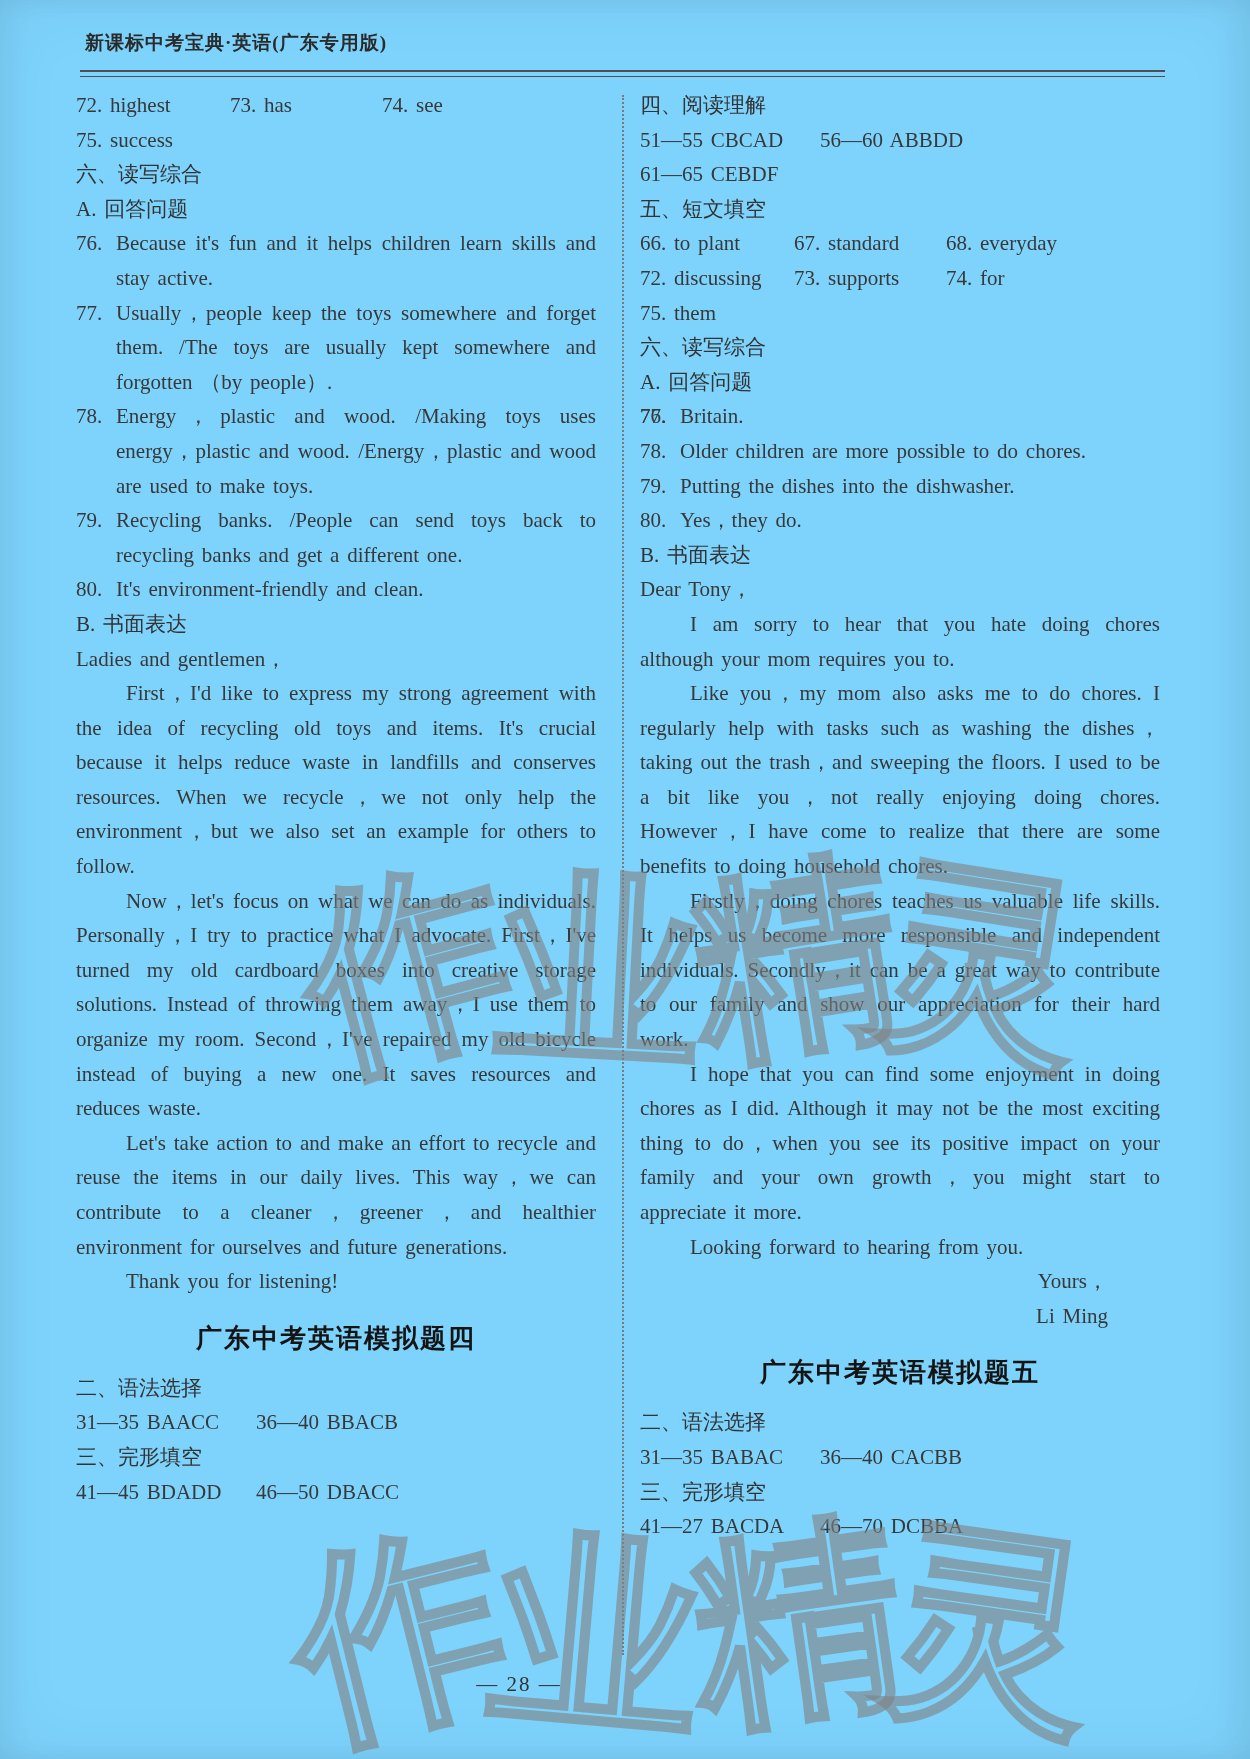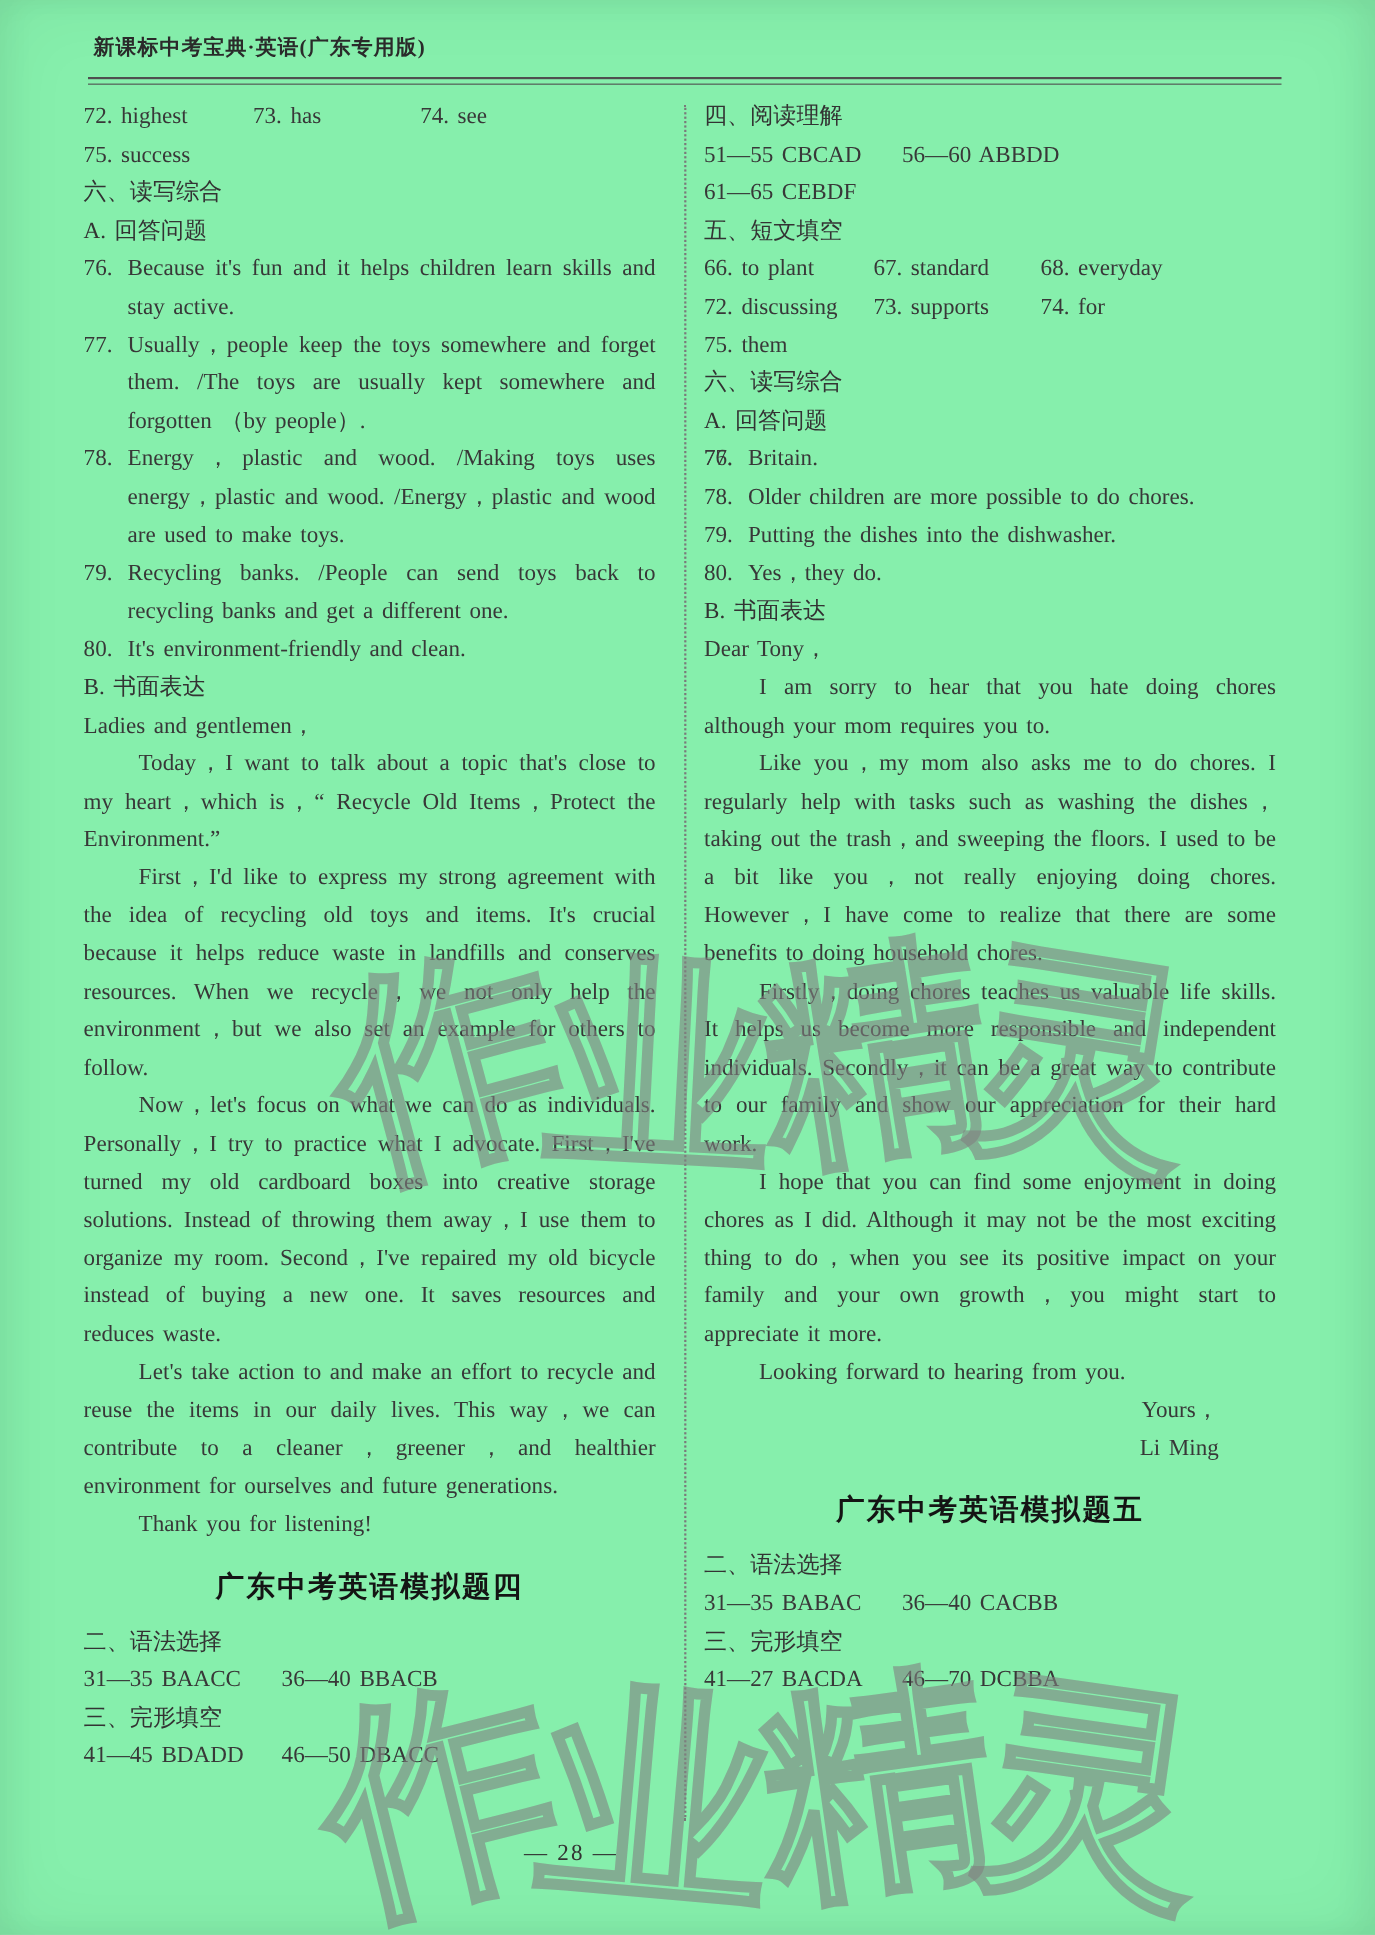--- a/index.html
+++ b/index.html
@@ -1,19 +1,19 @@
 <!DOCTYPE html>
 <html><head>
 <meta charset="utf-8">
 <style>
   html,body{margin:0;padding:0;background:#e8e8e6;}
   .page{
     position:relative;
     width:1250px;height:1759px;
-    background:#86efac;
+    background:#7dd3fc;
     font-family:"Liberation Serif","DejaVu Serif",serif;
     color:#383838;
     overflow:hidden;
     margin:0 auto;
   }
   .page::after{
     content:"";position:absolute;inset:0;pointer-events:none;
     box-shadow:inset 0 0 70px rgba(0,0,0,.055), inset -14px 0 28px rgba(0,0,0,.045), inset 14px 0 22px rgba(0,0,0,.03);
   }
   .header-title{
@@ -109,21 +109,20 @@
     <div class="item">
       <span class="num">79.</span>
       <span>Recycling banks. /People can send toys back to recycling banks and get a different one.</span>
     </div>
     <div class="item">
       <span class="num">80.</span>
       <span>It's environment-friendly and clean.</span>
     </div>
     <div class="line sec">B. 书面表达</div>
     <div>Ladies and gentlemen，</div>
-    <div class="para">Today，I want to talk about a topic that's close to my heart，which is，“ Recycle Old Items，Protect the Environment.”</div>
     <div class="para">First，I'd like to express my strong agreement with the idea of recycling old toys and items. It's crucial because it helps reduce waste in landfills and conserves resources. When we recycle，we not only help the environment，but we also set an example for others to follow.</div>
     <div class="para">Now，let's focus on what we can do as individuals. Personally，I try to practice what I advocate. First，I've turned my old cardboard boxes into creative storage solutions. Instead of throwing them away，I use them to organize my room. Second，I've repaired my old bicycle instead of buying a new one. It saves resources and reduces waste.</div>
     <div class="para">Let's take action to and make an effort to recycle and reuse the items in our daily lives. This way，we can contribute to a cleaner，greener，and healthier environment for ourselves and future generations.</div>
     <div class="para">Thank you for listening!</div>
     <div class="mock-title">广东中考英语模拟题四</div>
     <div class="line sec">二、语法选择</div>
     <div class="line row2">
       <span>31—35 BAACC</span>
         <span>36—40 BBACB</span>
     </div>

